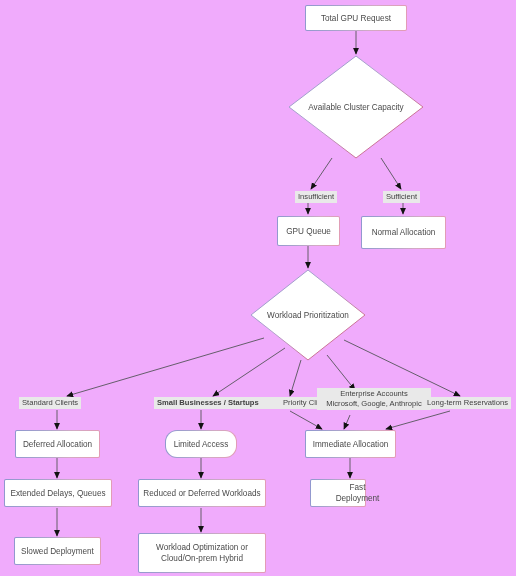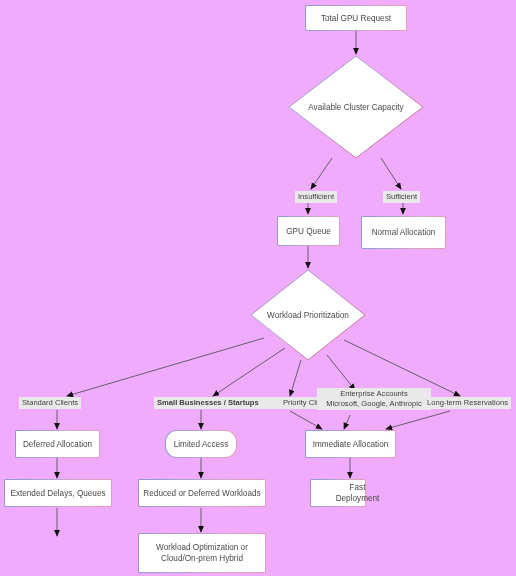--- a/index.html
+++ b/index.html
@@ -206,19 +206,22 @@
   </div>
 
   <div class="node box" style="left:138px; top:479px; width:128px; height:28px;">
     <span>Reduced or Deferred Workloads</span>
   </div>
 
   <div class="node box" style="left:310px; top:479px; width:56px; height:28px;padding-left:39px;">
     <span>Fast Deployment</span>
   </div>
 
+  <div class="node box" style="left:14px; top:537px; width:87px; height:28px;">
+    <span>Slowed Deployment</span>
+  </div>
 
   <div class="node box" style="left:138px; top:533px; width:128px; height:40px; flex-direction:column;">
     <span>Workload Optimization or</span>
     <span>Cloud/On-prem Hybrid</span>
   </div>
 
 </div>
 
 </body></html>

